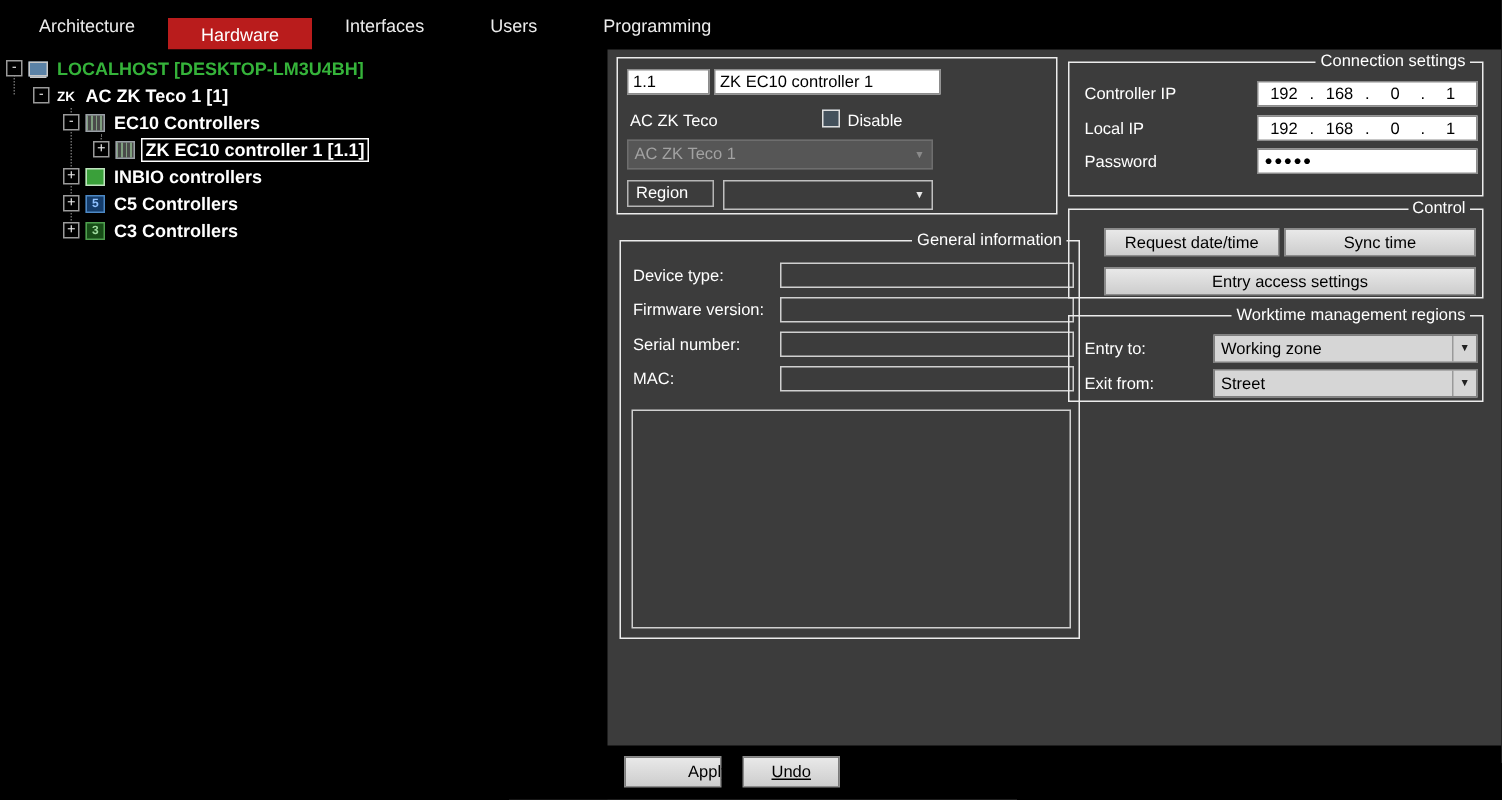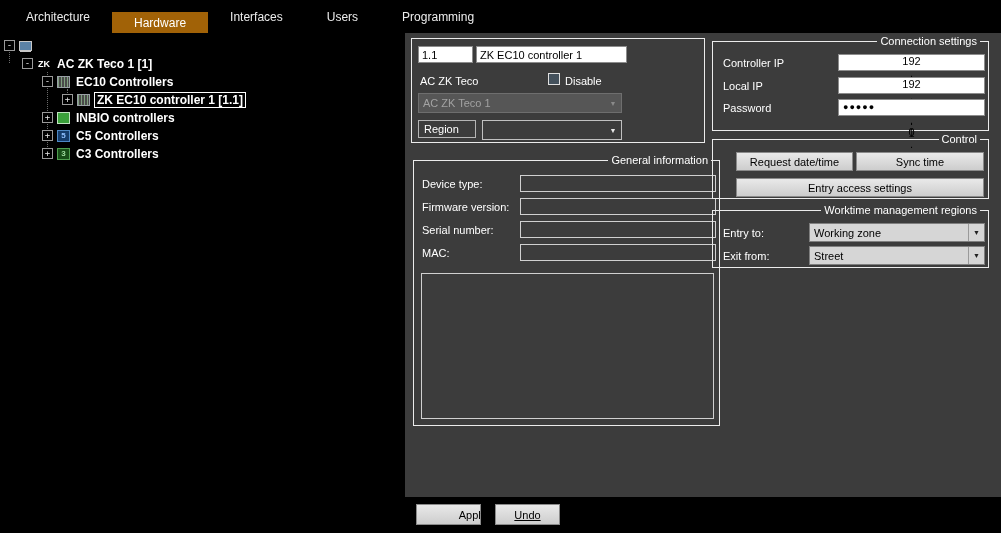--- a/index.html
+++ b/index.html
@@ -14,21 +14,21 @@
 
   
   .menubar {
     position: absolute; left:0; top:0; width:1001px; height:33px;
     background:#000; display:flex; align-items:stretch; padding-left:4px;
   }
   .menutab {
     display:flex; align-items:center; padding:0 22px;
     font-size:12px; color:#ececec; cursor:default; white-space:nowrap;
   }
-  .menutab.active { background:#a16207; color:#fff;margin-top:12px; }
+  .menutab.active { background:#b91c1c; color:#fff;margin-top:12px; }
 
   
   .tree {
     position:absolute; left:0; top:33px; width:405px; height:500px; background:#000;
   }
   .tree-row {
     position:absolute; height:17px; display:flex; align-items:center; gap:4px;
     font-size:12px; font-weight:bold; white-space:nowrap;
   }
   .expander {
@@ -75,21 +75,21 @@
   .combo.disabled .carrow { color:#8a8a8a; }
   .combo.darkline { background:#3c3c3c; border:1px solid #c0c0c0; color:#fff; }
   .combo.darkline .carrow { color:#e8e8e8; }
   .combo.light { background:#d6d6d6; border:1px solid #7f7f7f; color:#000; }
   .combo.light .carrow { color:#222; border-left:1px solid #9a9a9a; align-self:stretch; display:flex; align-items:center; justify-content:center; }
 
   .checkbox { position:absolute; width:12px; height:12px; background:#44515c; border:1px solid #e0e0e0; }
 
   .ipbox {
     position:absolute; background:#fff; border:1px solid #8c8c8c; color:#000;
-    display:flex; align-items:center; font-size:11px;flex-direction:column;
+    display:flex; align-items:center; font-size:11px;
   }
   .ipbox .seg { flex:1; text-align:center; }
   .ipbox .ipdot { flex:none; }
   .ipbox.pw { display:block; font-size:9px; letter-spacing:1px; line-height:14px; padding-left:4px; }
 
   .btn {
     position:absolute; background:linear-gradient(#e9e9e9,#cdcdcd); border:1px solid #8a8a8a;
     color:#000; font-size:11px; display:flex; align-items:center; justify-content:center;
     cursor:default; white-space:nowrap;
   }
@@ -119,20 +119,21 @@
 </div>
 
 <div class="tree">
   <div class="vline" style="left:9px; top:16px; height:14px;"></div>
   <div class="vline" style="left:47px; top:39px; height:81px;"></div>
   <div class="vline" style="left:67px; top:56px; height:10px;"></div>
 
   <div class="tree-row" style="left:4px; top:4px;">
     <span class="expander">-</span>
     <span class="ticon computer"></span>
+    <span class="tlabel root">LOCALHOST [DESKTOP-LM3U4BH]</span>
   </div>
 
   <div class="tree-row" style="left:22px; top:22px;">
     <span class="expander">-</span>
     <span class="ticon zk">ZK</span>
     <span class="tlabel">AC ZK Teco 1 [1]</span>
   </div>
 
   <div class="tree-row" style="left:42px; top:40px;">
     <span class="expander">-</span>

